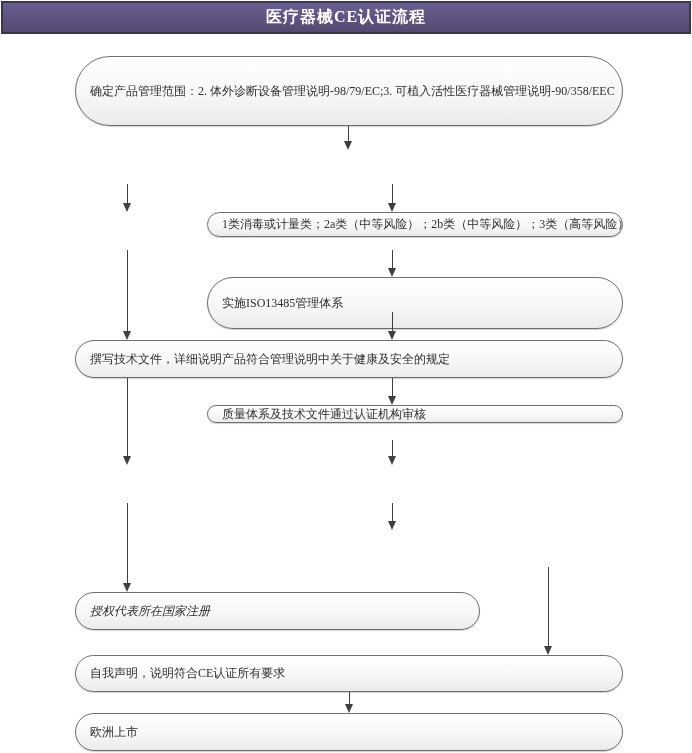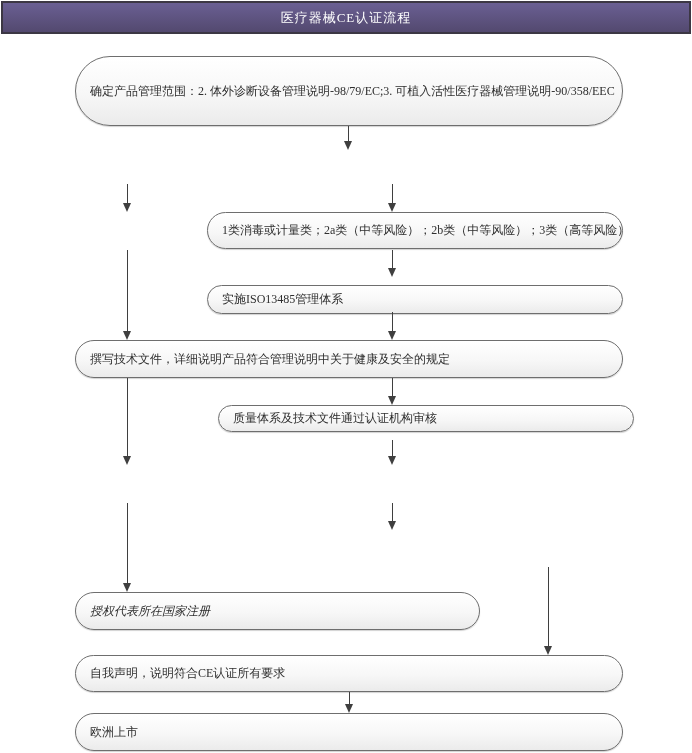--- a/index.html
+++ b/index.html
@@ -8,40 +8,40 @@
     font-family:"Liberation Serif","DejaVu Serif",serif;color:#2e2e2e;
   }
   
   #header-bar{
     position:absolute;left:1px;top:1px;width:686px;height:29px;
     background:linear-gradient(to bottom,#6a5f93,#53496f);
     border:2px solid #3c3744;
     display:flex;align-items:center;justify-content:center;
   }
   #header-bar .title{
-    color:#ffffff;font-size:13px;font-weight:normal;letter-spacing:1px;
+    color:#ffffff;font-size:16px;font-weight:bold;letter-spacing:1px;
   }
   
   .node{
     position:absolute;border:1px solid #6e6e6e;border-radius:999px;
     background:linear-gradient(to bottom,#ffffff 0%,#f7f7f7 55%,#ebebeb 100%);
     box-shadow:0 1px 1px rgba(0,0,0,0.18);
     display:flex;flex-direction:row;align-items:center;justify-content:flex-start;
     font-size:12px;line-height:17px;text-align:center;box-sizing:border-box;
     padding:2px 14px;
   }
   .node span{display:block;white-space:nowrap;}
   
   #node-scope        {left:75px; top:56px;  width:548px;height:70px;}
   #node-classification{left:75px;top:150px; width:548px;height:34px;}
   #node-class1       {left:75px; top:212px; width:107px;height:38px;}
-  #node-class2       {left:207px;top:212px; width:416px;height:37px;}
-  #node-iso          {left:207px;top:277px; width:416px;height:29px;margin-top:8px;}
+  #node-class2       {left:207px;top:212px; width:416px;height:25px;}
+  #node-iso          {left:207px;top:277px; width:416px;height:52px;}
   #node-techfile     {left:75px; top:340px; width:548px;height:38px;}
-  #node-audit        {left:218px;top:405px; width:416px;height:27px;}
+  #node-audit        {left:207px;top:405px; width:416px;height:18px;}
   #node-rep          {left:75px; top:465px; width:548px;height:38px;}
   #node-cert         {left:207px;top:530px; width:416px;height:37px;}
   #node-register     {left:75px; top:592px; width:405px;height:38px;font-style:italic;}
   #node-declaration  {left:75px; top:655px; width:548px;height:37px;}
   #node-market       {left:75px; top:713px; width:548px;height:38px;}
   
   .vline{position:absolute;width:1px;background:#3f3f3f;}
   .ahead{
     position:absolute;width:0;height:0;
     border-left:4px solid transparent;border-right:4px solid transparent;

